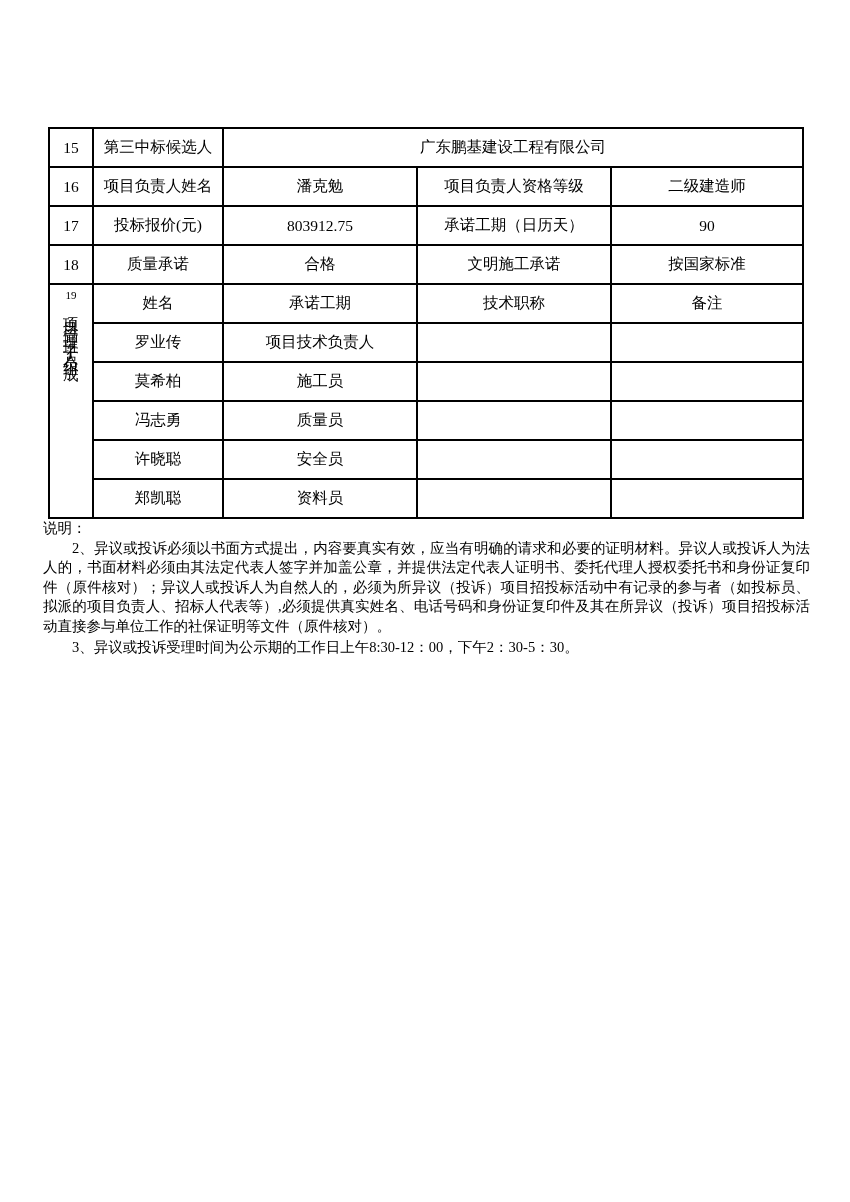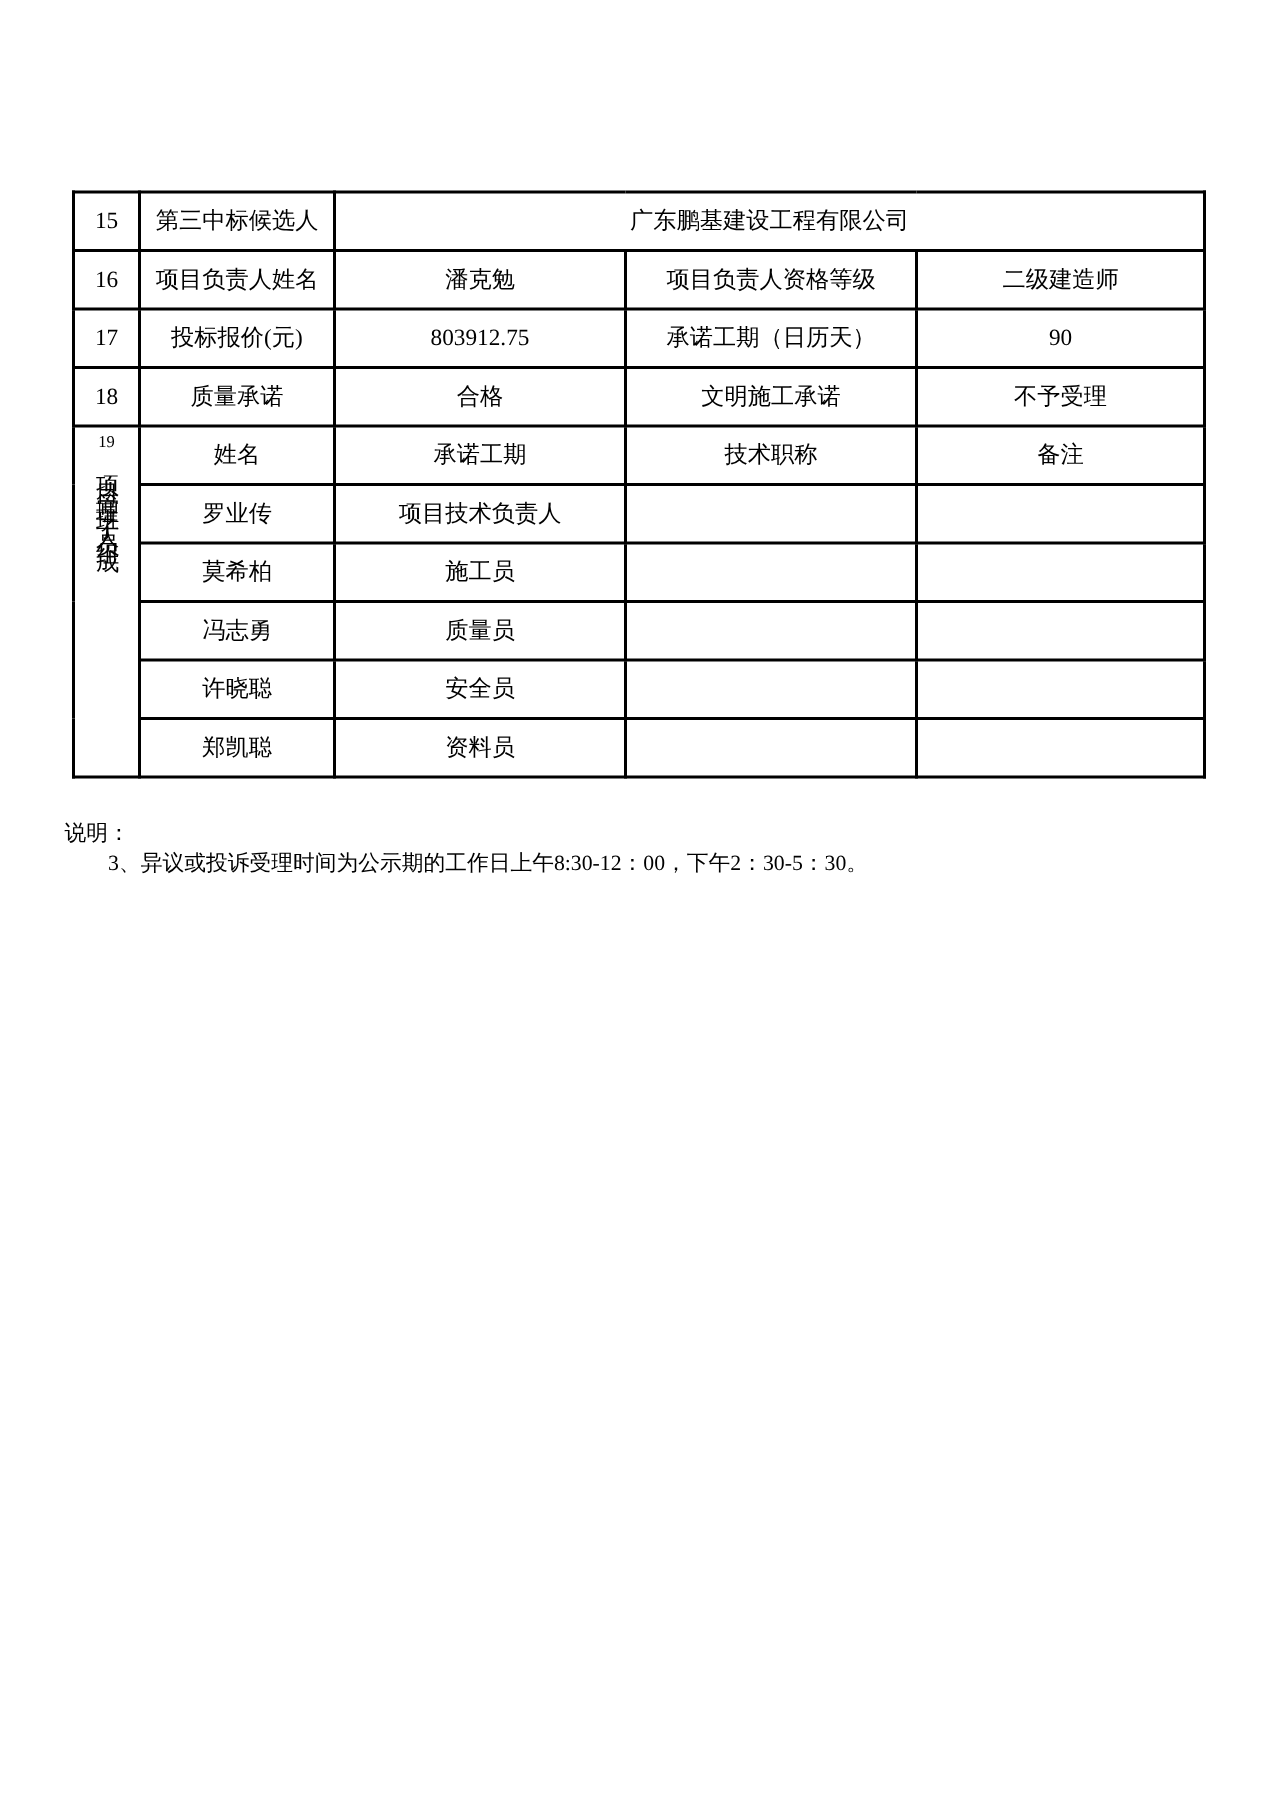--- a/index.html
+++ b/index.html
@@ -24,21 +24,21 @@
   td.vert-cell { padding: 3px 0 2px 0; vertical-align: top; }
   .vwrap { display: flex; flex-direction: column; align-items: center; height: 100%; }
   .vnum { font-size: 11px; line-height: 20px; }
   .vtext {
     writing-mode: vertical-lr; text-orientation: upright;
     margin: 0 auto; font-size: 15.5px; letter-spacing: 5.5px; line-height: 1;
   }
 
   
   .notes {
-    position: absolute; left: 43px; top: 523px; width: 767px;
+    position: absolute; left: 43px; top: 495px; width: 767px;
     font-size: 14.5px; line-height: 19.5px; text-align: justify;
   }
   .notes .heading { text-indent: 0; margin: 0; }
   .notes p.item { margin: 0 0 2px 0; text-indent: 2em; }
 </style>
 </head>
 <body>
 
 <div class="page">
 
@@ -69,21 +69,21 @@
           <td>投标报价(元)</td>
           <td>803912.75</td>
           <td>承诺工期（日历天）</td>
           <td>90</td>
         </tr>
         <tr>
           <td class="row-num">18</td>
           <td>质量承诺</td>
           <td>合格</td>
           <td>文明施工承诺</td>
-          <td>不予受理</td>
+          <td>按国家标准</td>
         </tr>
         <tr>
           <td rowspan="6" class="vert-cell">
             <div class="vwrap">
               <div class="vnum">19</div>
               <div class="vtext">项目管理班子人员组成</div>
             </div>
           </td>
           <td>姓名</td>
           <td>承诺工期</td>
@@ -119,16 +119,17 @@
           <td>资料员</td>
           <td></td>
           <td></td>
         </tr>
       </tbody>
     </table>
   </div>
 
   <div class="notes">
     <p class="heading">说明：</p>
+    <p class="item">2、异议或投诉必须以书面方式提出，内容要真实有效，应当有明确的请求和必要的证明材料。异议人或投诉人为法人的，书面材料必须由其法定代表人签字并加盖公章，并提供法定代表人证明书、委托代理人授权委托书和身份证复印件（原件核对）；异议人或投诉人为自然人的，必须为所异议（投诉）项目招投标活动中有记录的参与者（如投标员、拟派的项目负责人、招标人代表等）,必须提供真实姓名、电话号码和身份证复印件及其在所异议（投诉）项目招投标活动直接参与单位工作的社保证明等文件（原件核对）。</p>
     <p class="item">3、异议或投诉受理时间为公示期的工作日上午8:30-12：00，下午2：30-5：30。</p>
   </div>
 
 </div>
 
 </body></html>

